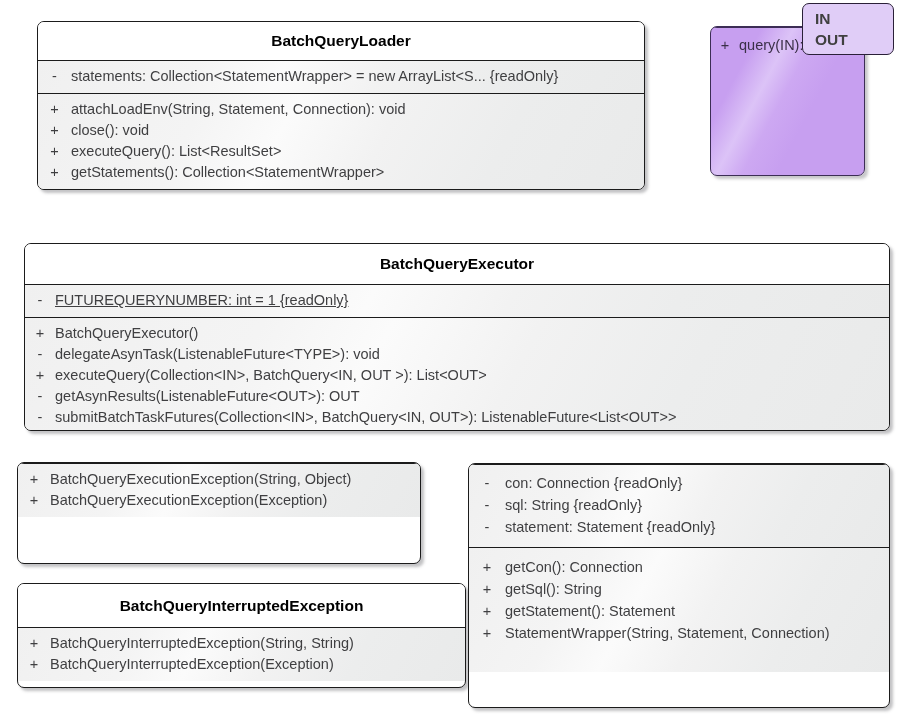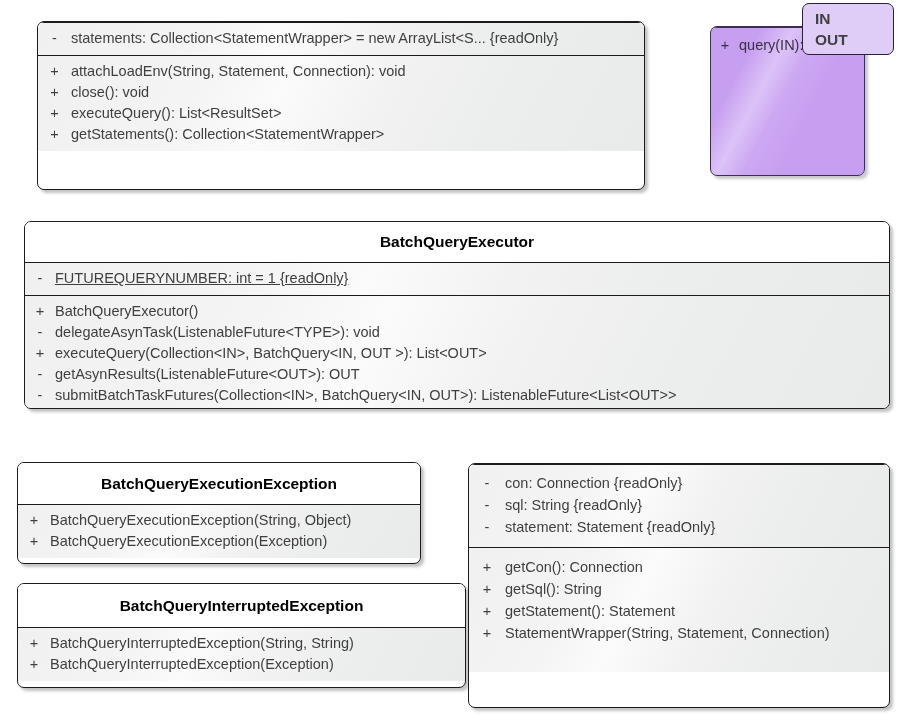--- a/index.html
+++ b/index.html
@@ -67,21 +67,21 @@
   #box-loader {
     left: 37px; top: 21px; width: 608px; height: 169px;
     font-size: 14.5px;
   }
   #box-loader .uml-header { height: 38px; font-size: 15.5px; }
   #box-loader .uml-row { height: 21px; line-height: 21px; }
   #box-loader .uml-vis { width: 33px; }
 
   
   #box-executor {
-    left: 24px; top: 221px; width: 866px; height: 188px;
+    left: 24px; top: 243px; width: 866px; height: 188px;
     font-size: 14.5px;
   }
   #box-executor .uml-header { height: 40px; font-size: 15.5px; }
   #box-executor .uml-row { height: 21px; line-height: 21px; }
   #box-executor .uml-vis { width: 30px; }
 
   
   #box-exec-exception {
     left: 17px; top: 462px; width: 404px; height: 102px;
     font-size: 14.5px;
@@ -172,20 +172,21 @@
     font-size: 15.5px;
     font-weight: bold;
     color: #404040;
     line-height: 21px;
   }
 </style>
 </head>
 <body>
 
 <div class="uml-box" id="box-loader">
+  <div class="uml-header">BatchQueryLoader</div>
 
   <div class="uml-section">
     <div class="uml-row">
       <span class="uml-vis">-</span>
       <span class="uml-text">statements: Collection&lt;StatementWrapper&gt; = new ArrayList&lt;S... {readOnly}</span>
     </div>
   </div>
 
   <div class="uml-section">
     <div class="uml-row">
@@ -249,21 +250,20 @@
       <span class="uml-text">getAsynResults(ListenableFuture&lt;OUT&gt;): OUT</span>
     </div>
     <div class="uml-row">
       <span class="uml-vis">-</span>
       <span class="uml-text">submitBatchTaskFutures(Collection&lt;IN&gt;, BatchQuery&lt;IN, OUT&gt;): ListenableFuture&lt;List&lt;OUT&gt;&gt;</span>
     </div>
   </div>
 </div>
 
 <div class="uml-box" id="box-exec-exception">
-  <div class="uml-header">BatchQueryExecutionException</div>
   <div class="uml-section">
     <div class="uml-row">
       <span class="uml-vis">+</span>
       <span class="uml-text">BatchQueryExecutionException(String, Object)</span>
     </div>
     <div class="uml-row">
       <span class="uml-vis">+</span>
       <span class="uml-text">BatchQueryExecutionException(Exception)</span>
     </div>
   </div>

